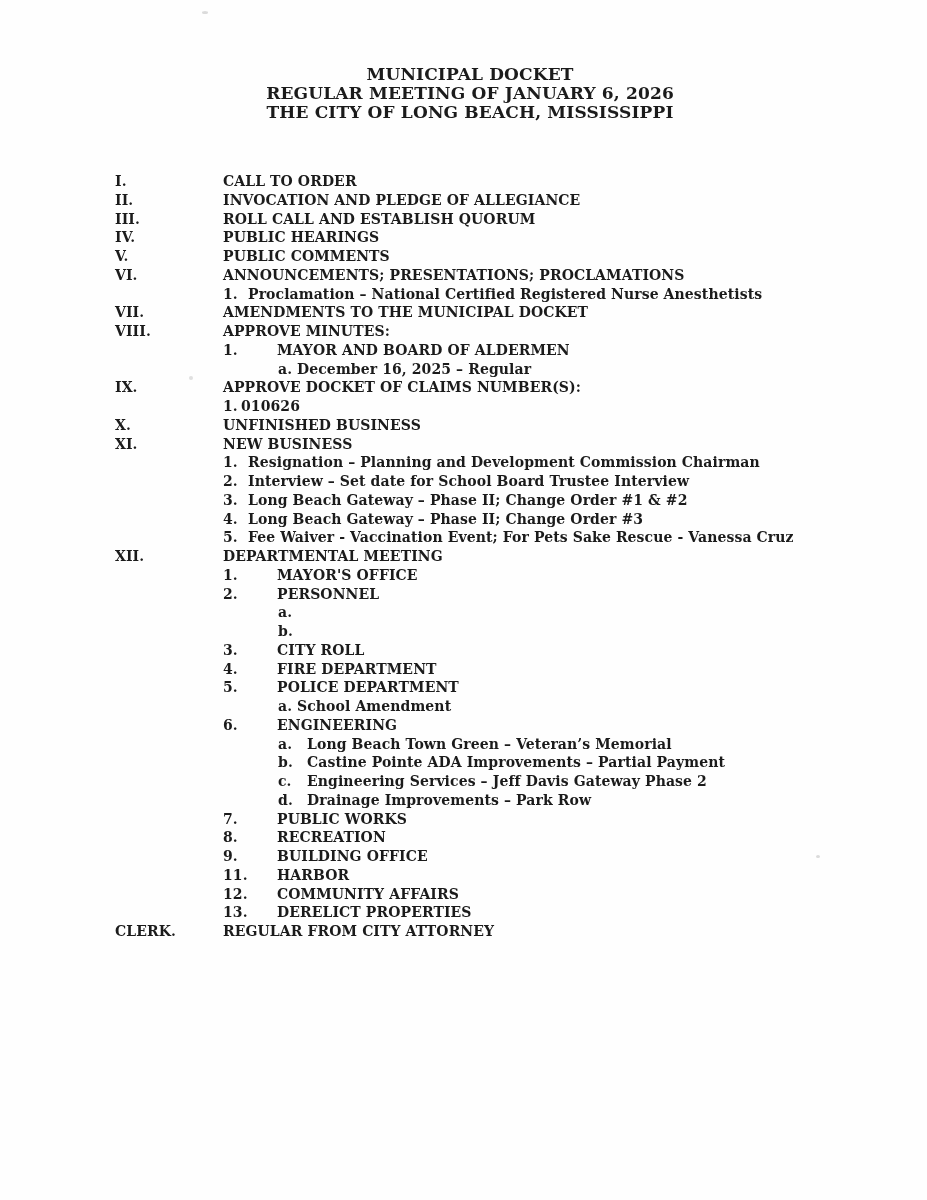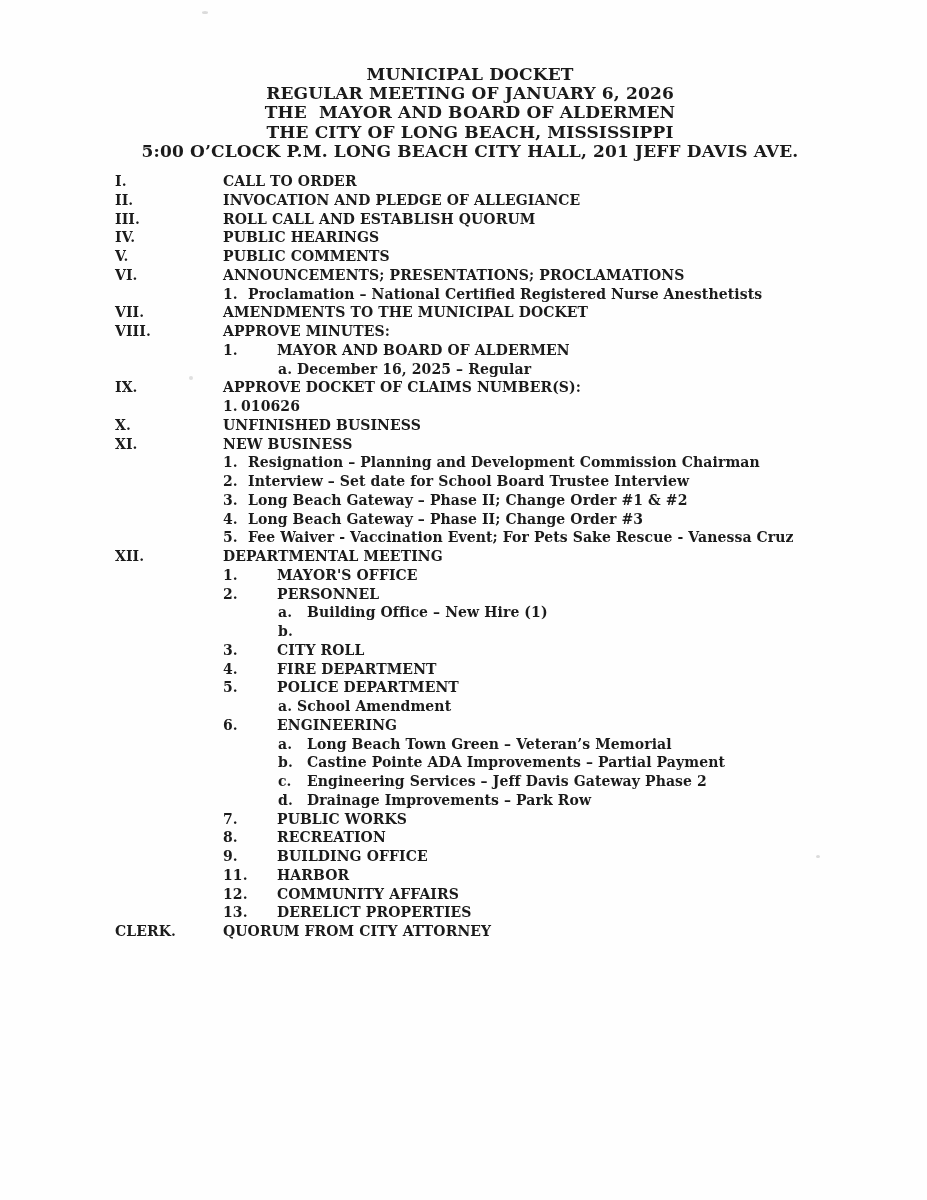--- a/index.html
+++ b/index.html
@@ -77,23 +77,21 @@
 
 <div class="page">
 
   <span class="speck speck-1"></span>
   <span class="speck speck-2"></span>
   <span class="speck speck-3"></span>
 
   <div class="title-block">
     <div class="title-line">MUNICIPAL DOCKET</div>
     <div class="title-line">REGULAR MEETING OF JANUARY 6, 2026</div>
-    <div class="title-line">THE  MAYOR AND BOARD OF ALDERMEN</div>
     <div class="title-line">THE CITY OF LONG BEACH, MISSISSIPPI</div>
-    <div class="title-line">5:00 O’CLOCK P.M. LONG BEACH CITY HALL, 201 JEFF DAVIS AVE.</div>
   </div>
 
   <div class="agenda" id="agenda">
       <div class="line roman">
       <span class="marker">I.</span>
       <span class="label"></span>
       <span class="text">CALL TO ORDER</span>
     </div>
       <div class="line roman">
       <span class="marker">II.</span>
@@ -201,21 +199,20 @@
       <span class="text">MAYOR'S OFFICE</span>
     </div>
       <div class="line num-tab">
       <span class="marker"></span>
       <span class="label">2.</span>
       <span class="text">PERSONNEL</span>
     </div>
       <div class="line alpha-tab">
       <span class="marker"></span>
       <span class="label">a.</span>
-      <span class="text">Building Office – New Hire (1)</span>
     </div>
       <div class="line alpha-tab">
       <span class="marker"></span>
       <span class="label">b.</span>
     </div>
       <div class="line num-tab">
       <span class="marker"></span>
       <span class="label">3.</span>
       <span class="text">CITY ROLL</span>
     </div>
@@ -285,17 +282,17 @@
       <span class="text">COMMUNITY AFFAIRS</span>
     </div>
       <div class="line num-tab">
       <span class="marker"></span>
       <span class="label">13.</span>
       <span class="text">DERELICT PROPERTIES</span>
     </div>
       <div class="line roman">
       <span class="marker">CLERK.</span>
       <span class="label"></span>
-      <span class="text">QUORUM FROM CITY ATTORNEY</span>
+      <span class="text">REGULAR FROM CITY ATTORNEY</span>
     </div>
     </div>
 
 </div>
 
 </body></html>

